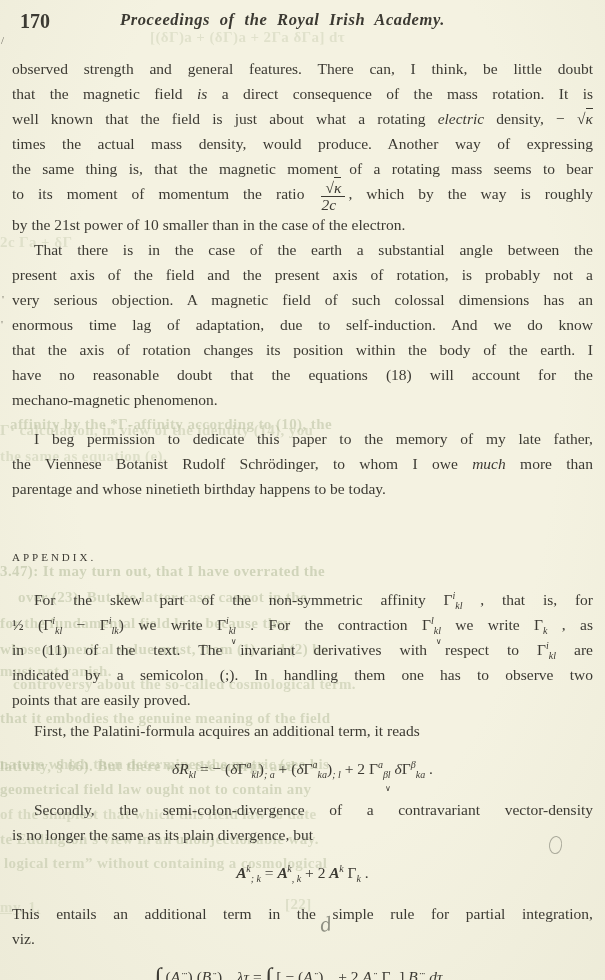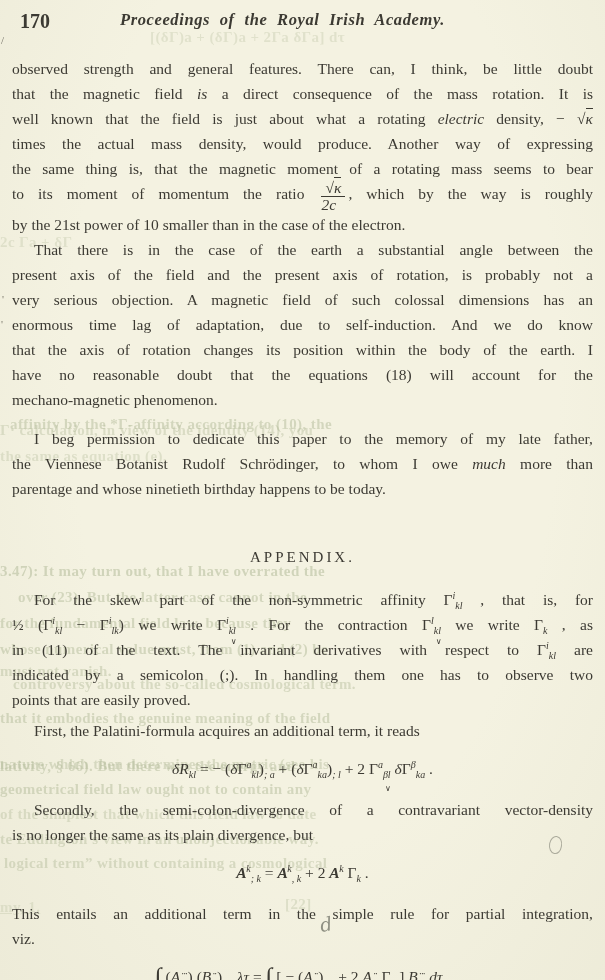--- a/index.html
+++ b/index.html
@@ -24,21 +24,21 @@
     white-space:nowrap;filter:blur(.5px);letter-spacing:.4px;}
   .speck{position:absolute;color:#57544a;font-size:11px;opacity:.8;}
   
   #content{position:relative;z-index:1;margin-top:18px;font-size:15.5px;line-height:25px;}
   .tline{text-align:justify;text-align-last:justify;}
   .tline.last{text-align-last:left;}
   .tline.ind{text-indent:22px;}
   .b-para{margin:0;}
   .b-para.space-before{margin-top:14px;}
   .b-para.small-space-before{margin-top:6px;}
-  .b-heading{text-align:center;margin:44px 0 17px;font-size:15px;letter-spacing:3px;}
+  .b-heading{text-align:left;margin:44px 0 17px;font-size:11px;letter-spacing:3px;}
   .b-formula{text-align:center;margin:11px 0 13px;font-size:15.5px;line-height:30px;}
   .it{font-style:italic;margin-top:45px;}
   sup{font-size:10px;font-style:italic;vertical-align:6px;line-height:0;}
   sub{font-size:10px;font-style:italic;vertical-align:-4px;line-height:0;}
   .vw{position:relative;display:inline-block;}
   .vee{position:absolute;left:2px;bottom:-9px;font-size:8px;color:#3c3a33;line-height:1;}
   .ol{border-top:1px solid #3c3a33;padding-top:1px;font-style:italic;}
   .frac{display:inline-block;vertical-align:-11px;text-align:center;line-height:14px;margin:0 3px;}
   .frac .num{display:block;border-bottom:1px solid #3c3a33;padding:0 4px 1px 4px;}
   .frac .den{display:block;font-style:italic;padding-top:1px;}

